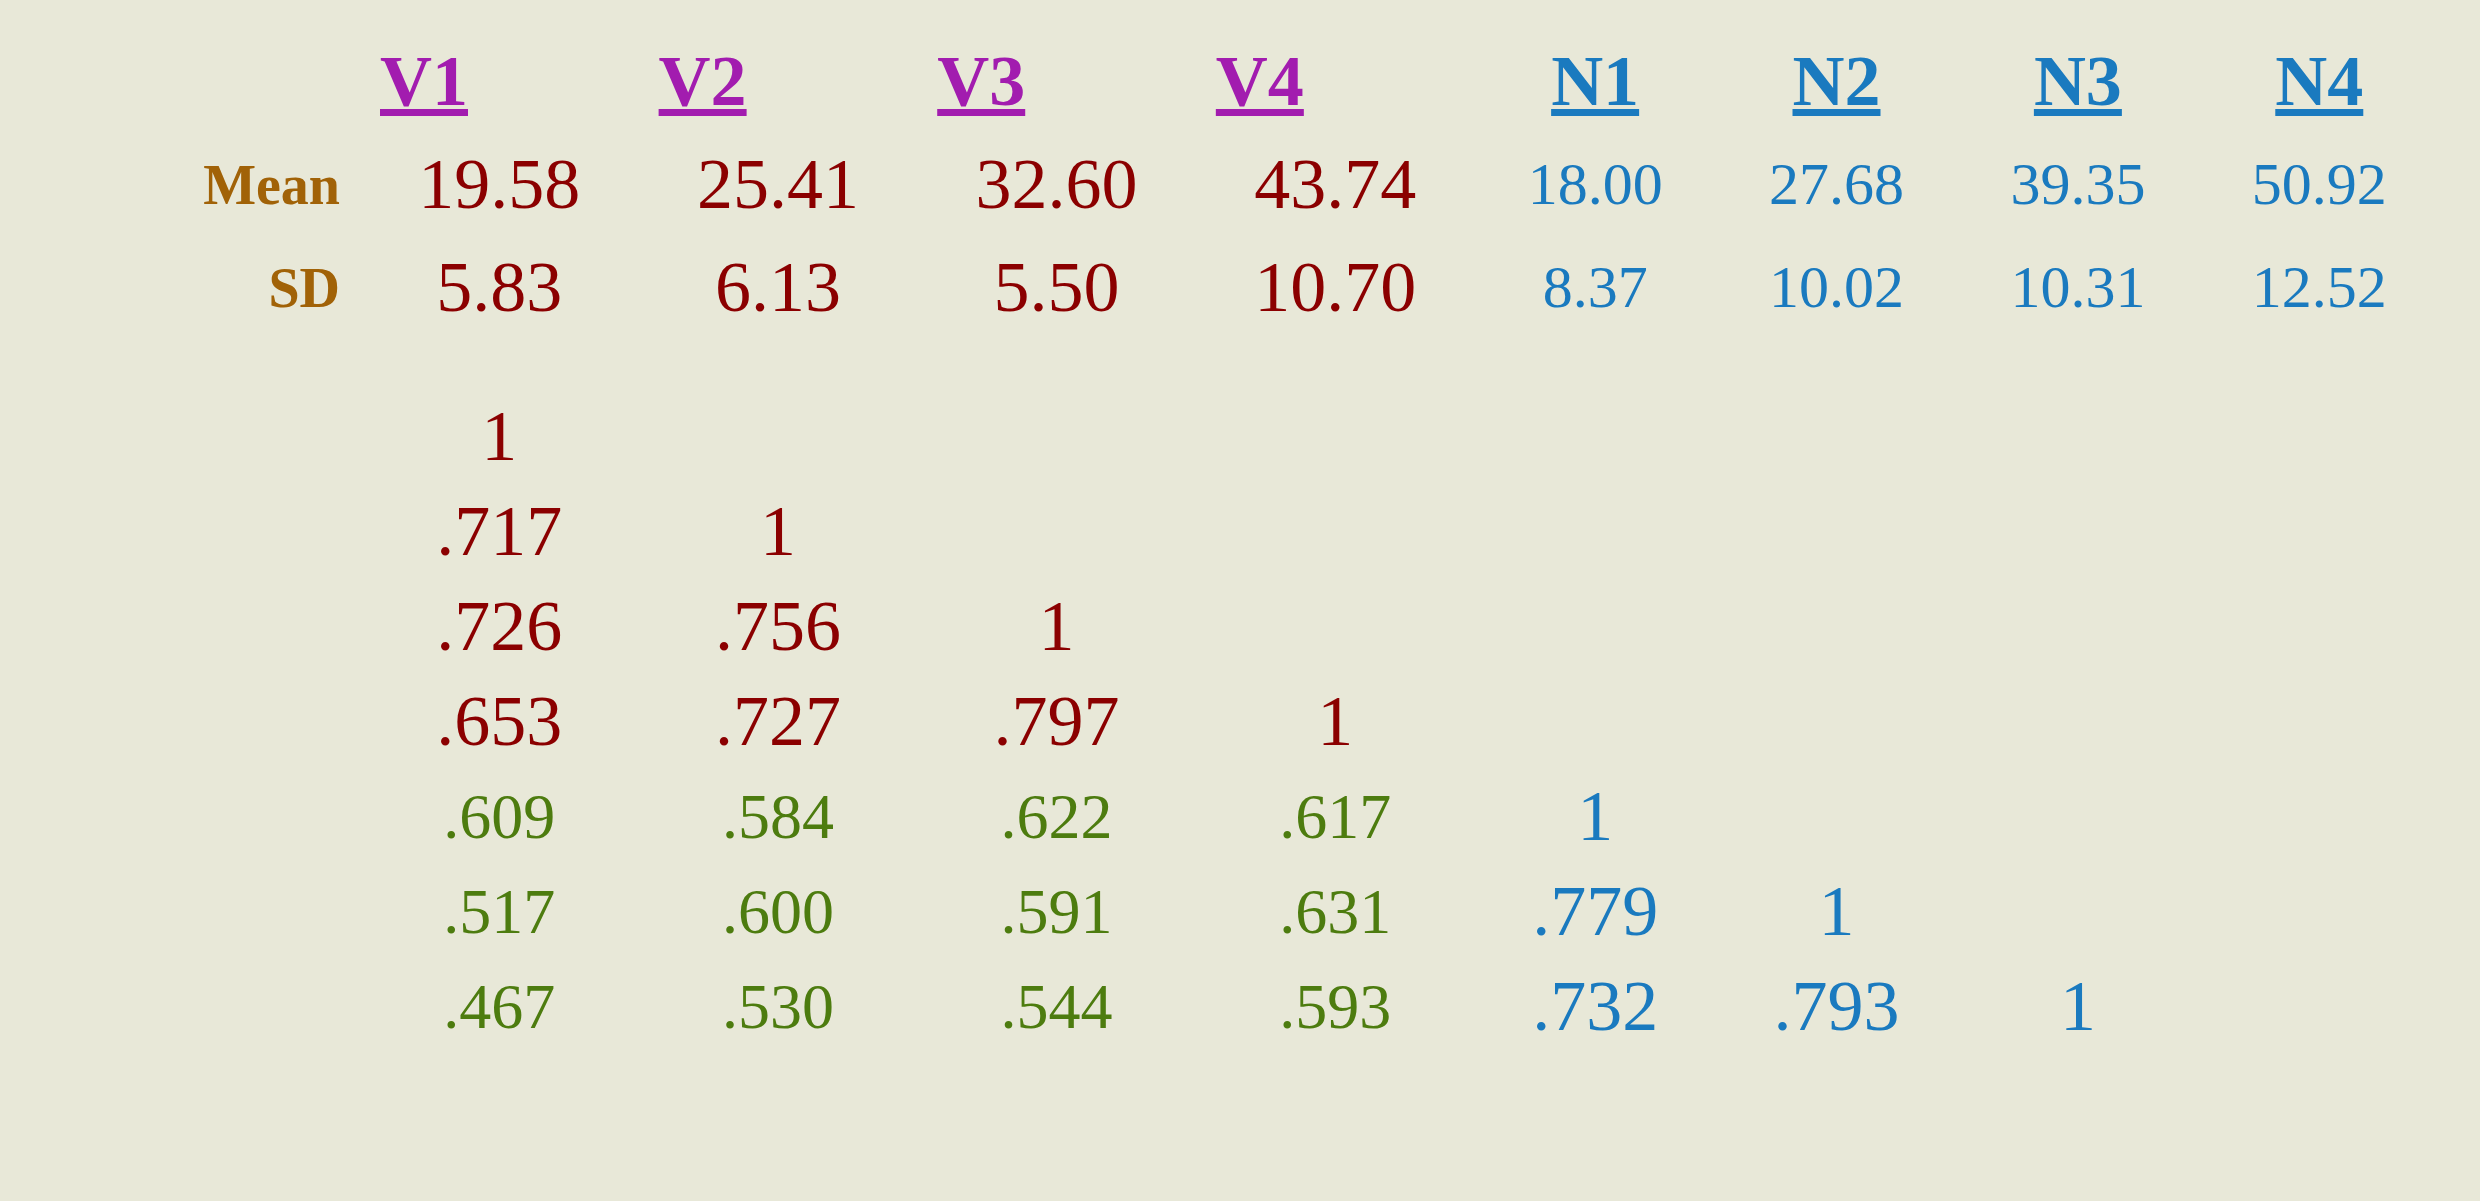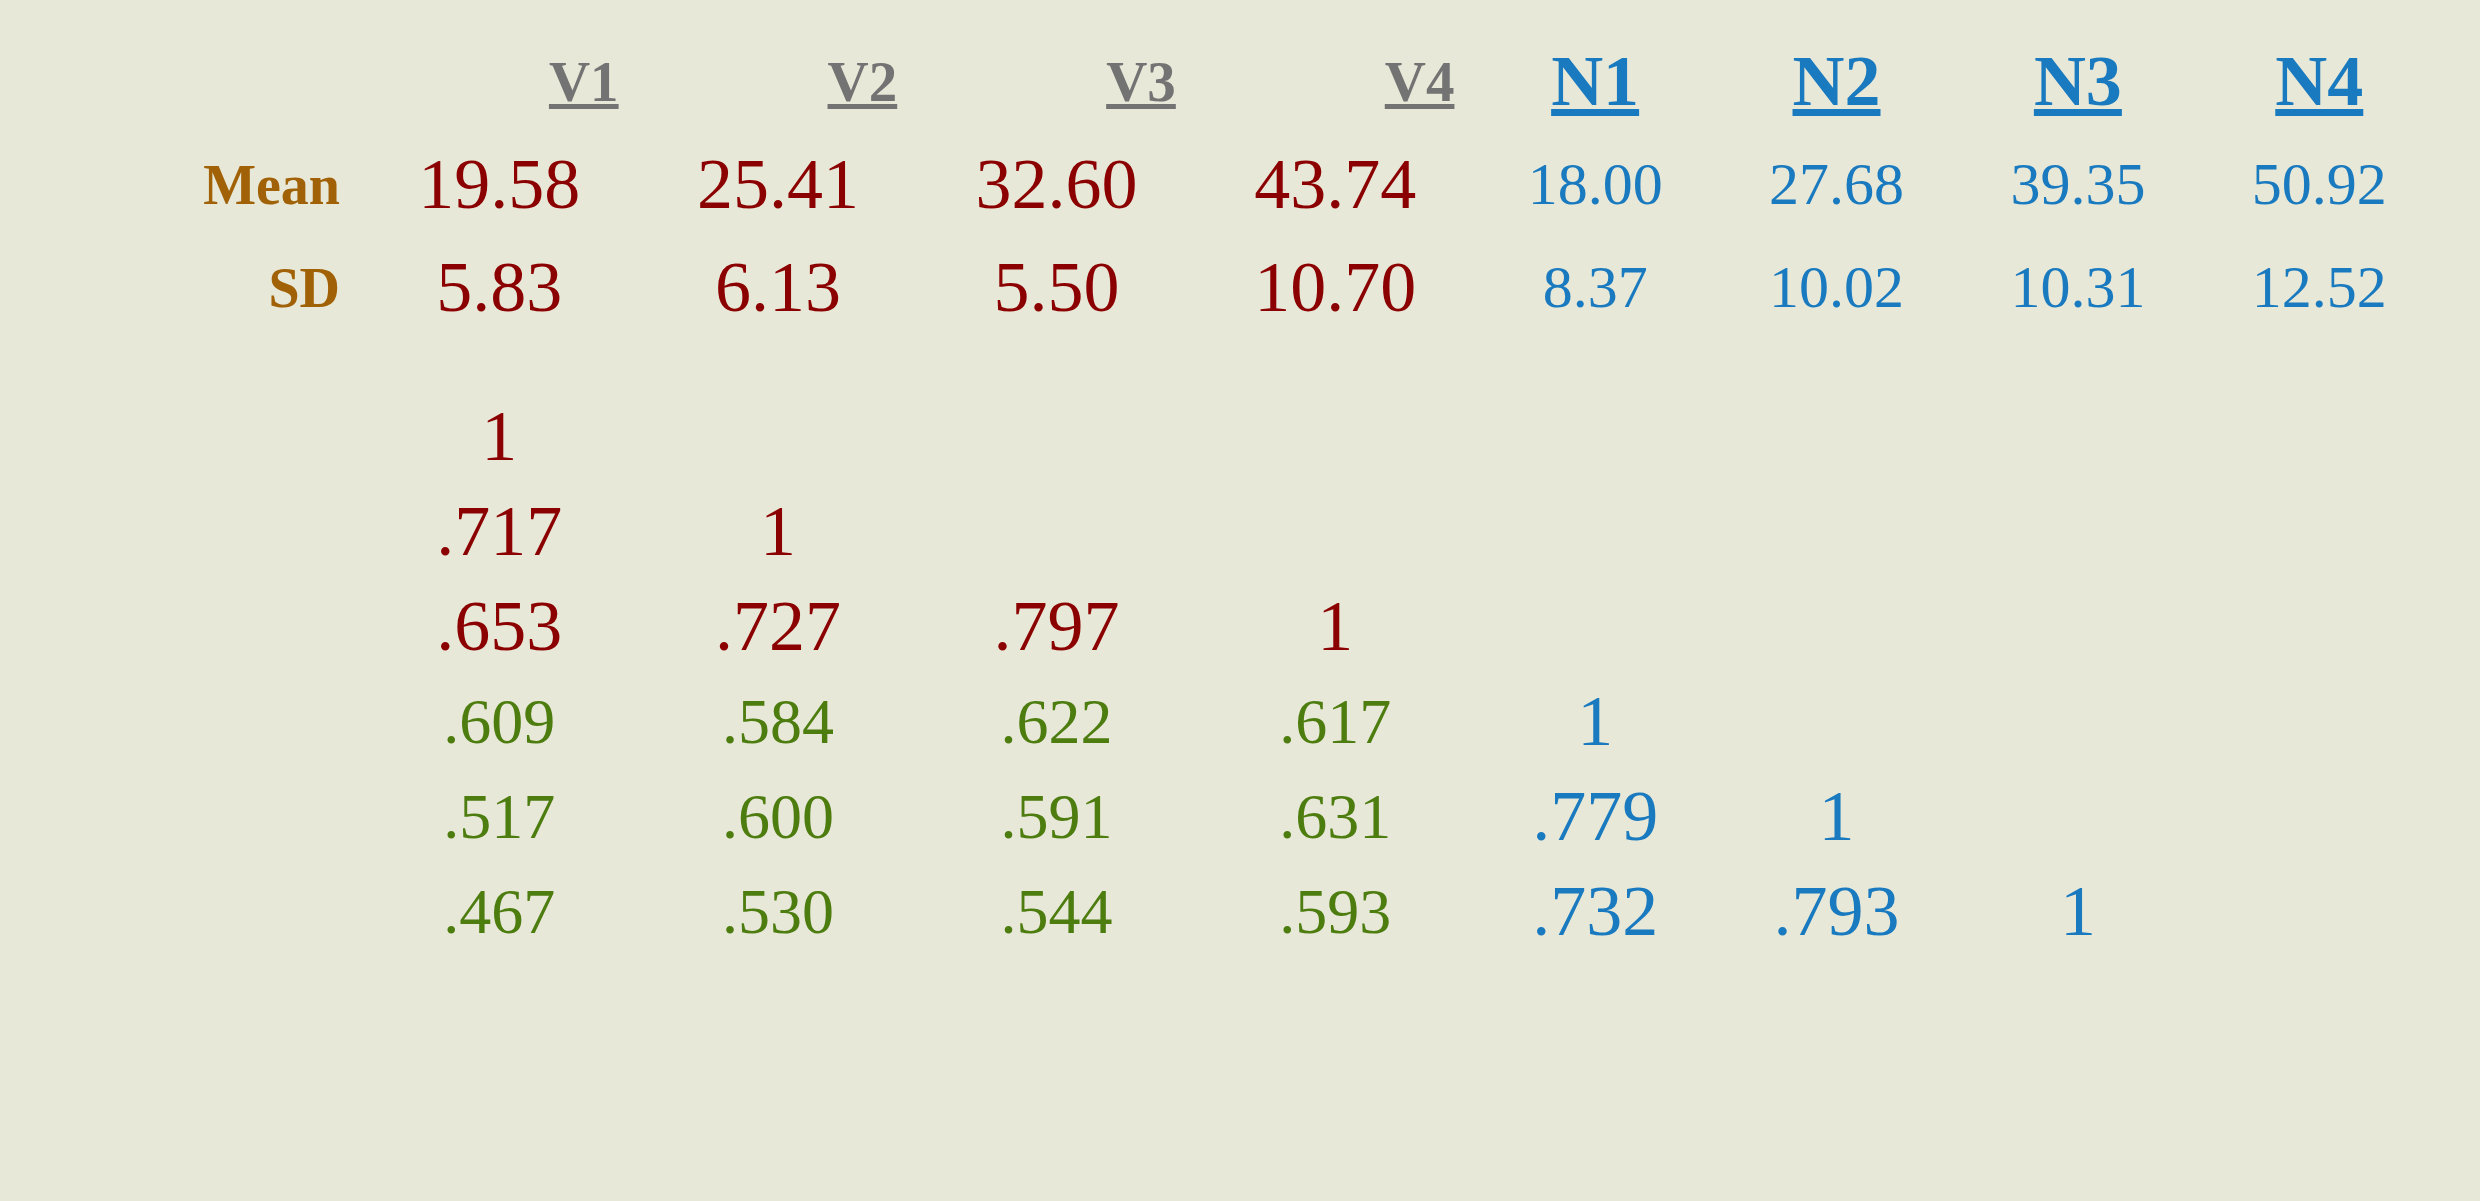--- a/index.html
+++ b/index.html
@@ -24,25 +24,25 @@
       width: 100%;
     }
 
     table {
       border-collapse: separate;
       border-spacing: 0;
       width: 100%;
     }
 
     .col-header-v {
-      color: #737373;
-      font-size: 57px;
+      color: #a21caf;
+      font-size: 72px;
       font-weight: bold;
       text-decoration: underline;
-      text-align: right;
+      text-align: left;
       padding: 10px 20px;
     }
 
     .col-header-n {
       color: #1a7abf;
       font-size: 72px;
       font-weight: bold;
       text-decoration: underline;
       text-align: center;
       padding: 10px 20px;
@@ -174,20 +174,31 @@
         <td class="corr-val-v">.717</td>
         <td class="corr-val-v">1</td>
         <td class="corr-val-v"></td>
         <td class="corr-val-v"></td>
         <td class="corr-val-n"></td>
         <td class="corr-val-n"></td>
         <td class="corr-val-n"></td>
         <td class="corr-val-n"></td>
       </tr>
 
+      <tr>
+        <td class="empty-label"></td>
+        <td class="corr-val-v">.726</td>
+        <td class="corr-val-v">.756</td>
+        <td class="corr-val-v">1</td>
+        <td class="corr-val-v"></td>
+        <td class="corr-val-n"></td>
+        <td class="corr-val-n"></td>
+        <td class="corr-val-n"></td>
+        <td class="corr-val-n"></td>
+      </tr>
 
       <tr>
         <td class="empty-label"></td>
         <td class="corr-val-v">.653</td>
         <td class="corr-val-v">.727</td>
         <td class="corr-val-v">.797</td>
         <td class="corr-val-v">1</td>
         <td class="corr-val-n"></td>
         <td class="corr-val-n"></td>
         <td class="corr-val-n"></td>

